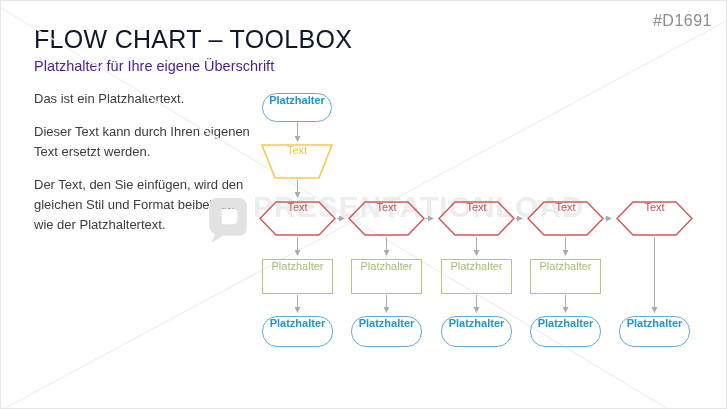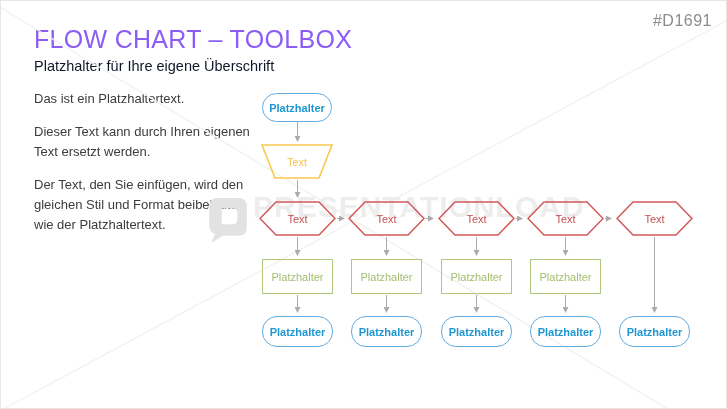--- a/index.html
+++ b/index.html
@@ -8,44 +8,44 @@
     position:relative; width:727px; height:409px; background:#ffffff;
     border:1px solid #e6e6e6; overflow:hidden;
   }
   
   .code {
     position:absolute; top:11px; right:14px;
     font-size:16px; color:#8c8c8c; letter-spacing:0.5px;
   }
   .title {
     position:absolute; left:33px; top:24px;
-    font-size:25px; font-weight:400; color:#8b5cf6; letter-spacing:0.3px;
+    font-size:25px; font-weight:400; color:#0f172a; letter-spacing:0.3px;
   }
   .subtitle {
     position:absolute; left:33px; top:57px;
-    font-size:14.5px; color:#0f172a;
+    font-size:14.5px; color:#4c1d95;
   }
   
   .intro {
     position:absolute; left:33px; top:88px; width:216px;
     font-size:13px; color:#3c3c3c; line-height:20px;
   }
   .intro p { margin-bottom:13px; }
   
   .wm-lines { position:absolute; left:0; top:0; z-index:1; pointer-events:none; }
   .wm-logo { position:absolute; left:206px; top:196px; z-index:1; }
   .wm-text {
     position:absolute; left:252px; top:189px; z-index:1;
     font-size:30px; font-weight:700; color:#ededed; letter-spacing:1px;
     white-space:nowrap;
   }
   
   .node {
     position:absolute; z-index:2;
-    display:flex; align-items:center; justify-content:center;
+    display:flex; align-items:flex-start; justify-content:center;
     font-size:11px; text-align:center;
   }
   .node svg { position:absolute; left:0; top:0; }
   .node .lbl { position:relative; z-index:3; }
   .pill {
     border:1.4px solid #62ace0; border-radius:15px;
     color:#1e96d2; font-weight:700;
   }
   .rect-green {
     border:1.2px solid #afc87d; color:#a4be70;

